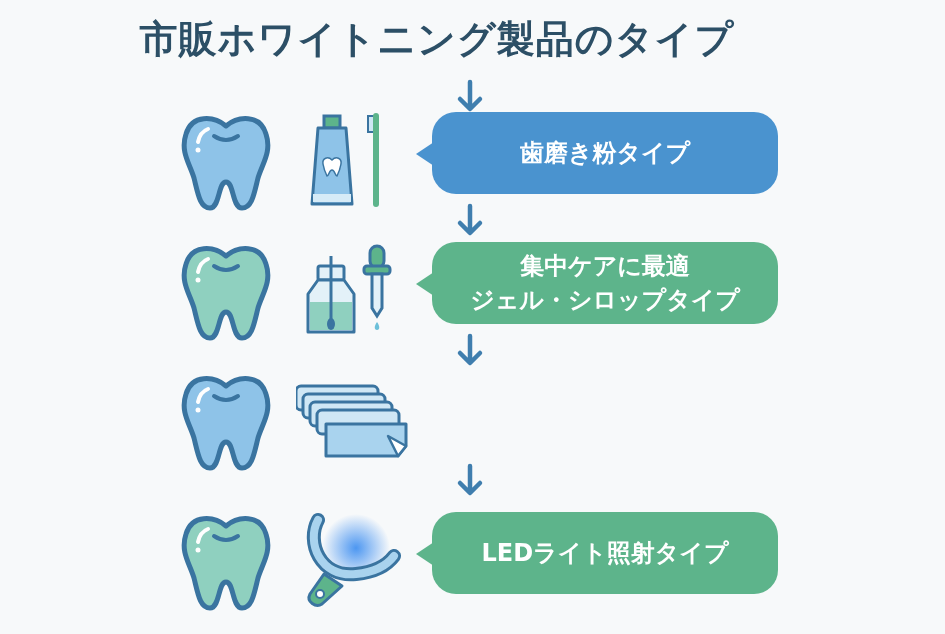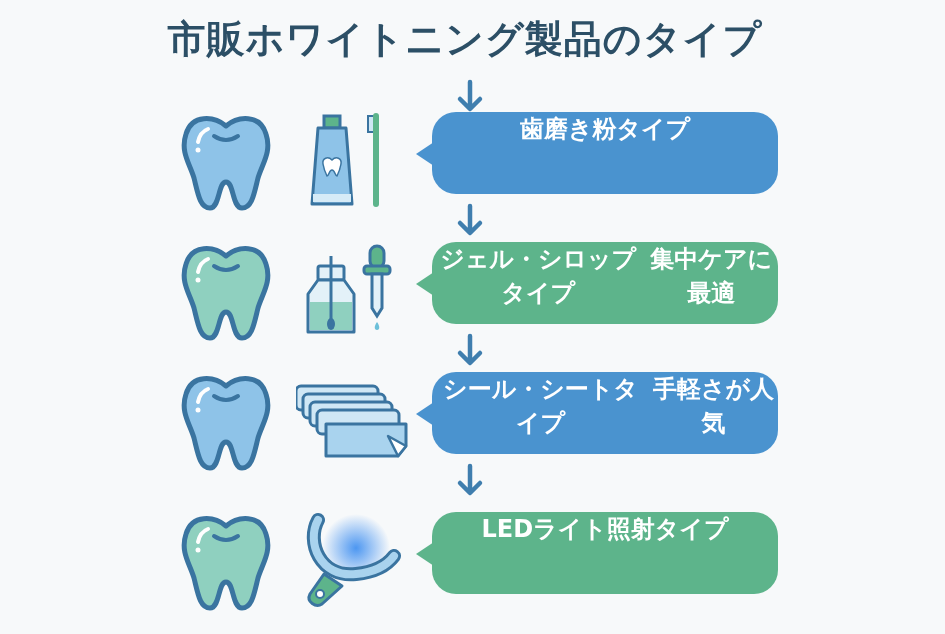--- a/index.html
+++ b/index.html
@@ -4,30 +4,30 @@
 <style>
   html, body { margin:0; padding:0; }
   body {
     width:945px; height:634px; overflow:hidden;
     background:#f7f9fa;
     font-family:"DejaVu Sans", "Liberation Sans", sans-serif;
     position:relative;
   }
   .title {
     position:absolute; left:0; top:14px; width:874px; text-align:center;
-    font-size:38px; font-weight:bold; color:#2c4f66; letter-spacing:1px;padding-left:28px;
+    font-size:38px; font-weight:bold; color:#2c4f66; letter-spacing:1px;
   }
   .arrow { position:absolute; left:452px; width:36px; height:36px; }
   .row { position:absolute; left:0; width:945px; height:120px; }
   .tooth { position:absolute; left:178px; top:0; width:96px; height:100px; }
   .product { position:absolute; left:296px; top:0; width:120px; height:100px; }
   .bubble {
     position:absolute; left:432px; top:0; width:346px; height:82px;
     border-radius:24px; color:#fff; text-align:center;
-    display:flex; flex-direction:row; justify-content:center;
+    display:flex; flex-direction:column; justify-content:center;
     font-weight:bold; font-size:24px; line-height:34px;
   }
   .bubble::before {
     content:""; position:absolute; left:-16px; top:30px;
     border-top:12px solid transparent; border-bottom:12px solid transparent;
     border-right:18px solid var(--bc);
   }
   .blue { background:#4a93cf; --bc:#4a93cf; }
   .green { background:#5db48b; --bc:#5db48b; }
 </style>
@@ -84,45 +84,41 @@
     <path d="M22 38 L12 52 V90 H58 V52 L48 38 Z" fill="#e3f1f8" stroke="#3a74a0" stroke-width="3" stroke-linejoin="round"></path>
     <rect x="14" y="60" width="42" height="28" fill="#8fd0bf"></rect>
     <path d="M35 14 V80" stroke="#3a74a0" stroke-width="3"></path>
     <ellipse cx="35" cy="82" rx="4" ry="6" fill="#3a74a0"></ellipse>
     <rect x="74" y="4" width="14" height="22" rx="7" fill="#5db48b" stroke="#3a74a0" stroke-width="3"></rect>
     <rect x="68" y="24" width="26" height="8" rx="3" fill="#5db48b" stroke="#3a74a0" stroke-width="3"></rect>
     <path d="M76 32 V66 L81 74 L86 66 V32 Z" fill="#e3f1f8" stroke="#3a74a0" stroke-width="3"></path>
     <path d="M81 80 c-3 4 -3 8 0 8 c3 0 3 -4 0 -8 Z" fill="#6cc0d9"></path>
   </svg>
   <div class="bubble green">
+    <span>集中ケアに最適</span>
     <span>ジェル・シロップタイプ</span>
-    <span>集中ケアに最適</span>
   </div>
 </div>
 
 <svg class="arrow" style="top:332px">
     <use href="#down-arrow"></use>
   </svg>
 
 <div class="row" style="top:372px">
   <svg class="tooth" style="color:#8ec3e8">
       <use href="#tooth"></use>
     </svg>
   <svg class="product" viewBox="0 0 140 100" style="width:140px">
     <rect x="0" y="14" width="82" height="24" rx="5" fill="#cfe7f5" stroke="#3a74a0" stroke-width="3"></rect>
     <rect x="7" y="22" width="82" height="24" rx="5" fill="#cfe7f5" stroke="#3a74a0" stroke-width="3"></rect>
     <rect x="14" y="30" width="82" height="24" rx="5" fill="#cfe7f5" stroke="#3a74a0" stroke-width="3"></rect>
     <rect x="21" y="38" width="82" height="24" rx="5" fill="#cfe7f5" stroke="#3a74a0" stroke-width="3"></rect>
     <path d="M30 52 H110 V74 L102 84 H30 Z" fill="#a9d3ee" stroke="#3a74a0" stroke-width="3" stroke-linejoin="round"></path>
     <path d="M92 64 L110 74 L102 84 Z" fill="#fff" stroke="#3a74a0" stroke-width="2.5" stroke-linejoin="round"></path>
   </svg>
-  <div class="bubble blue">
-    <span>シール・シートタイプ</span>
-    <span>手軽さが人気</span>
-  </div>
 </div>
 
 <svg class="arrow" style="top:462px">
     <use href="#down-arrow"></use>
   </svg>
 
 <div class="row" style="top:512px">
   <svg class="tooth" style="color:#8fd0bf">
       <use href="#tooth"></use>
     </svg>

